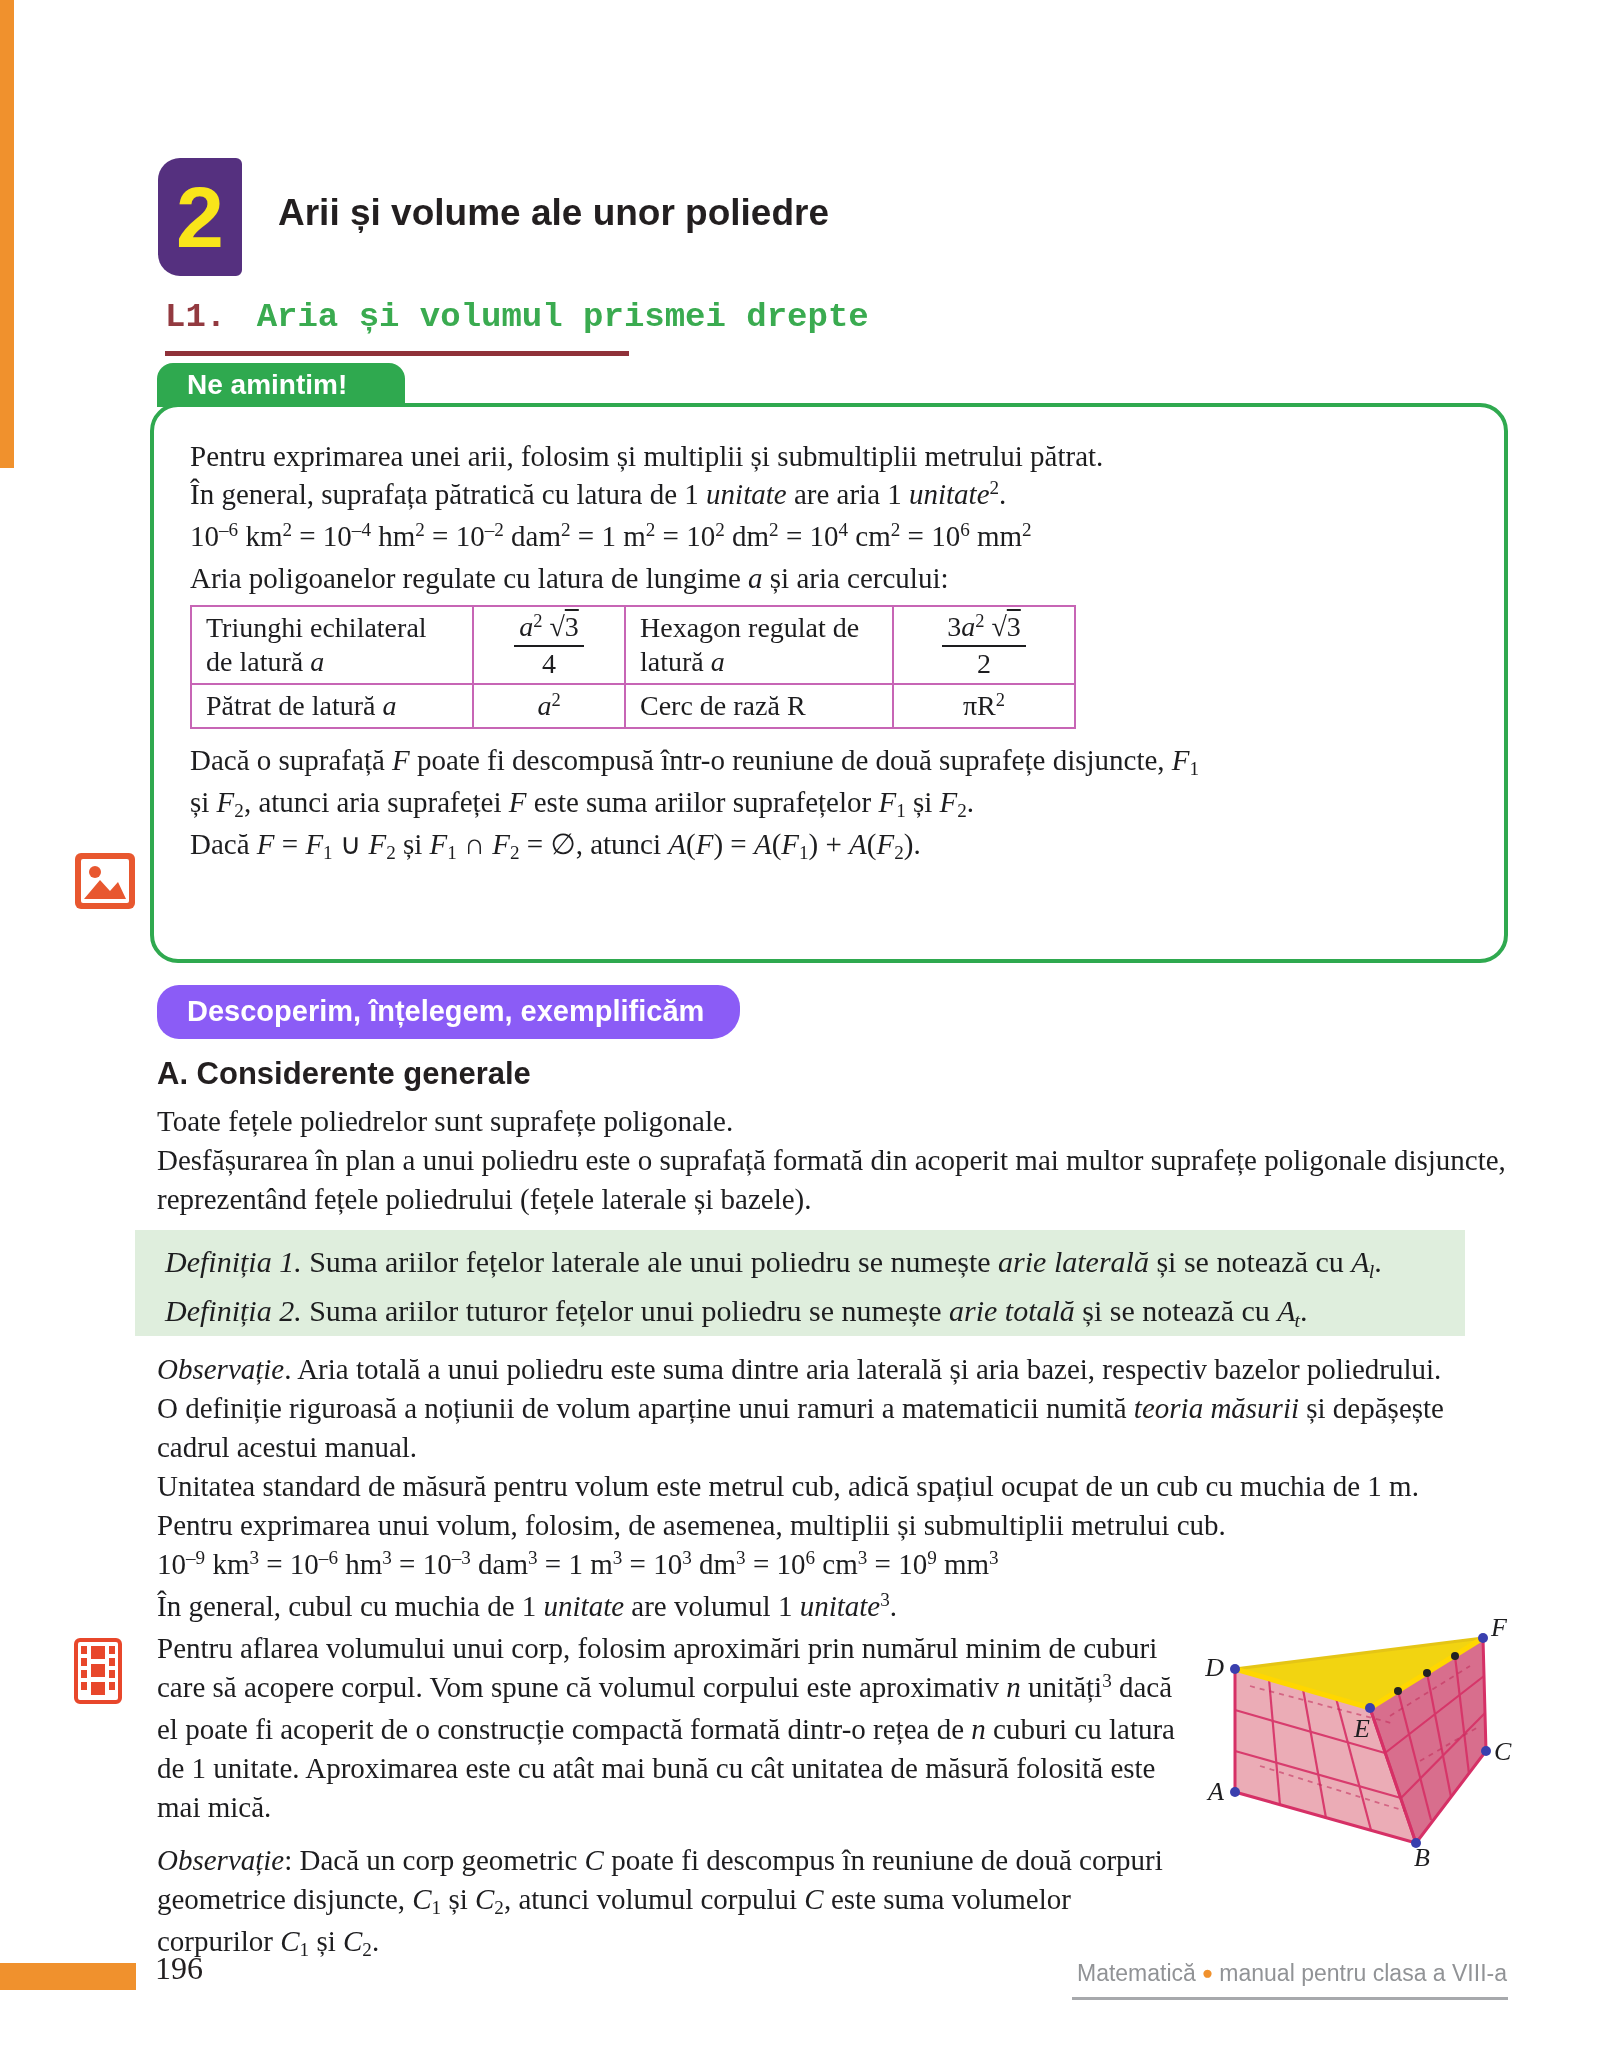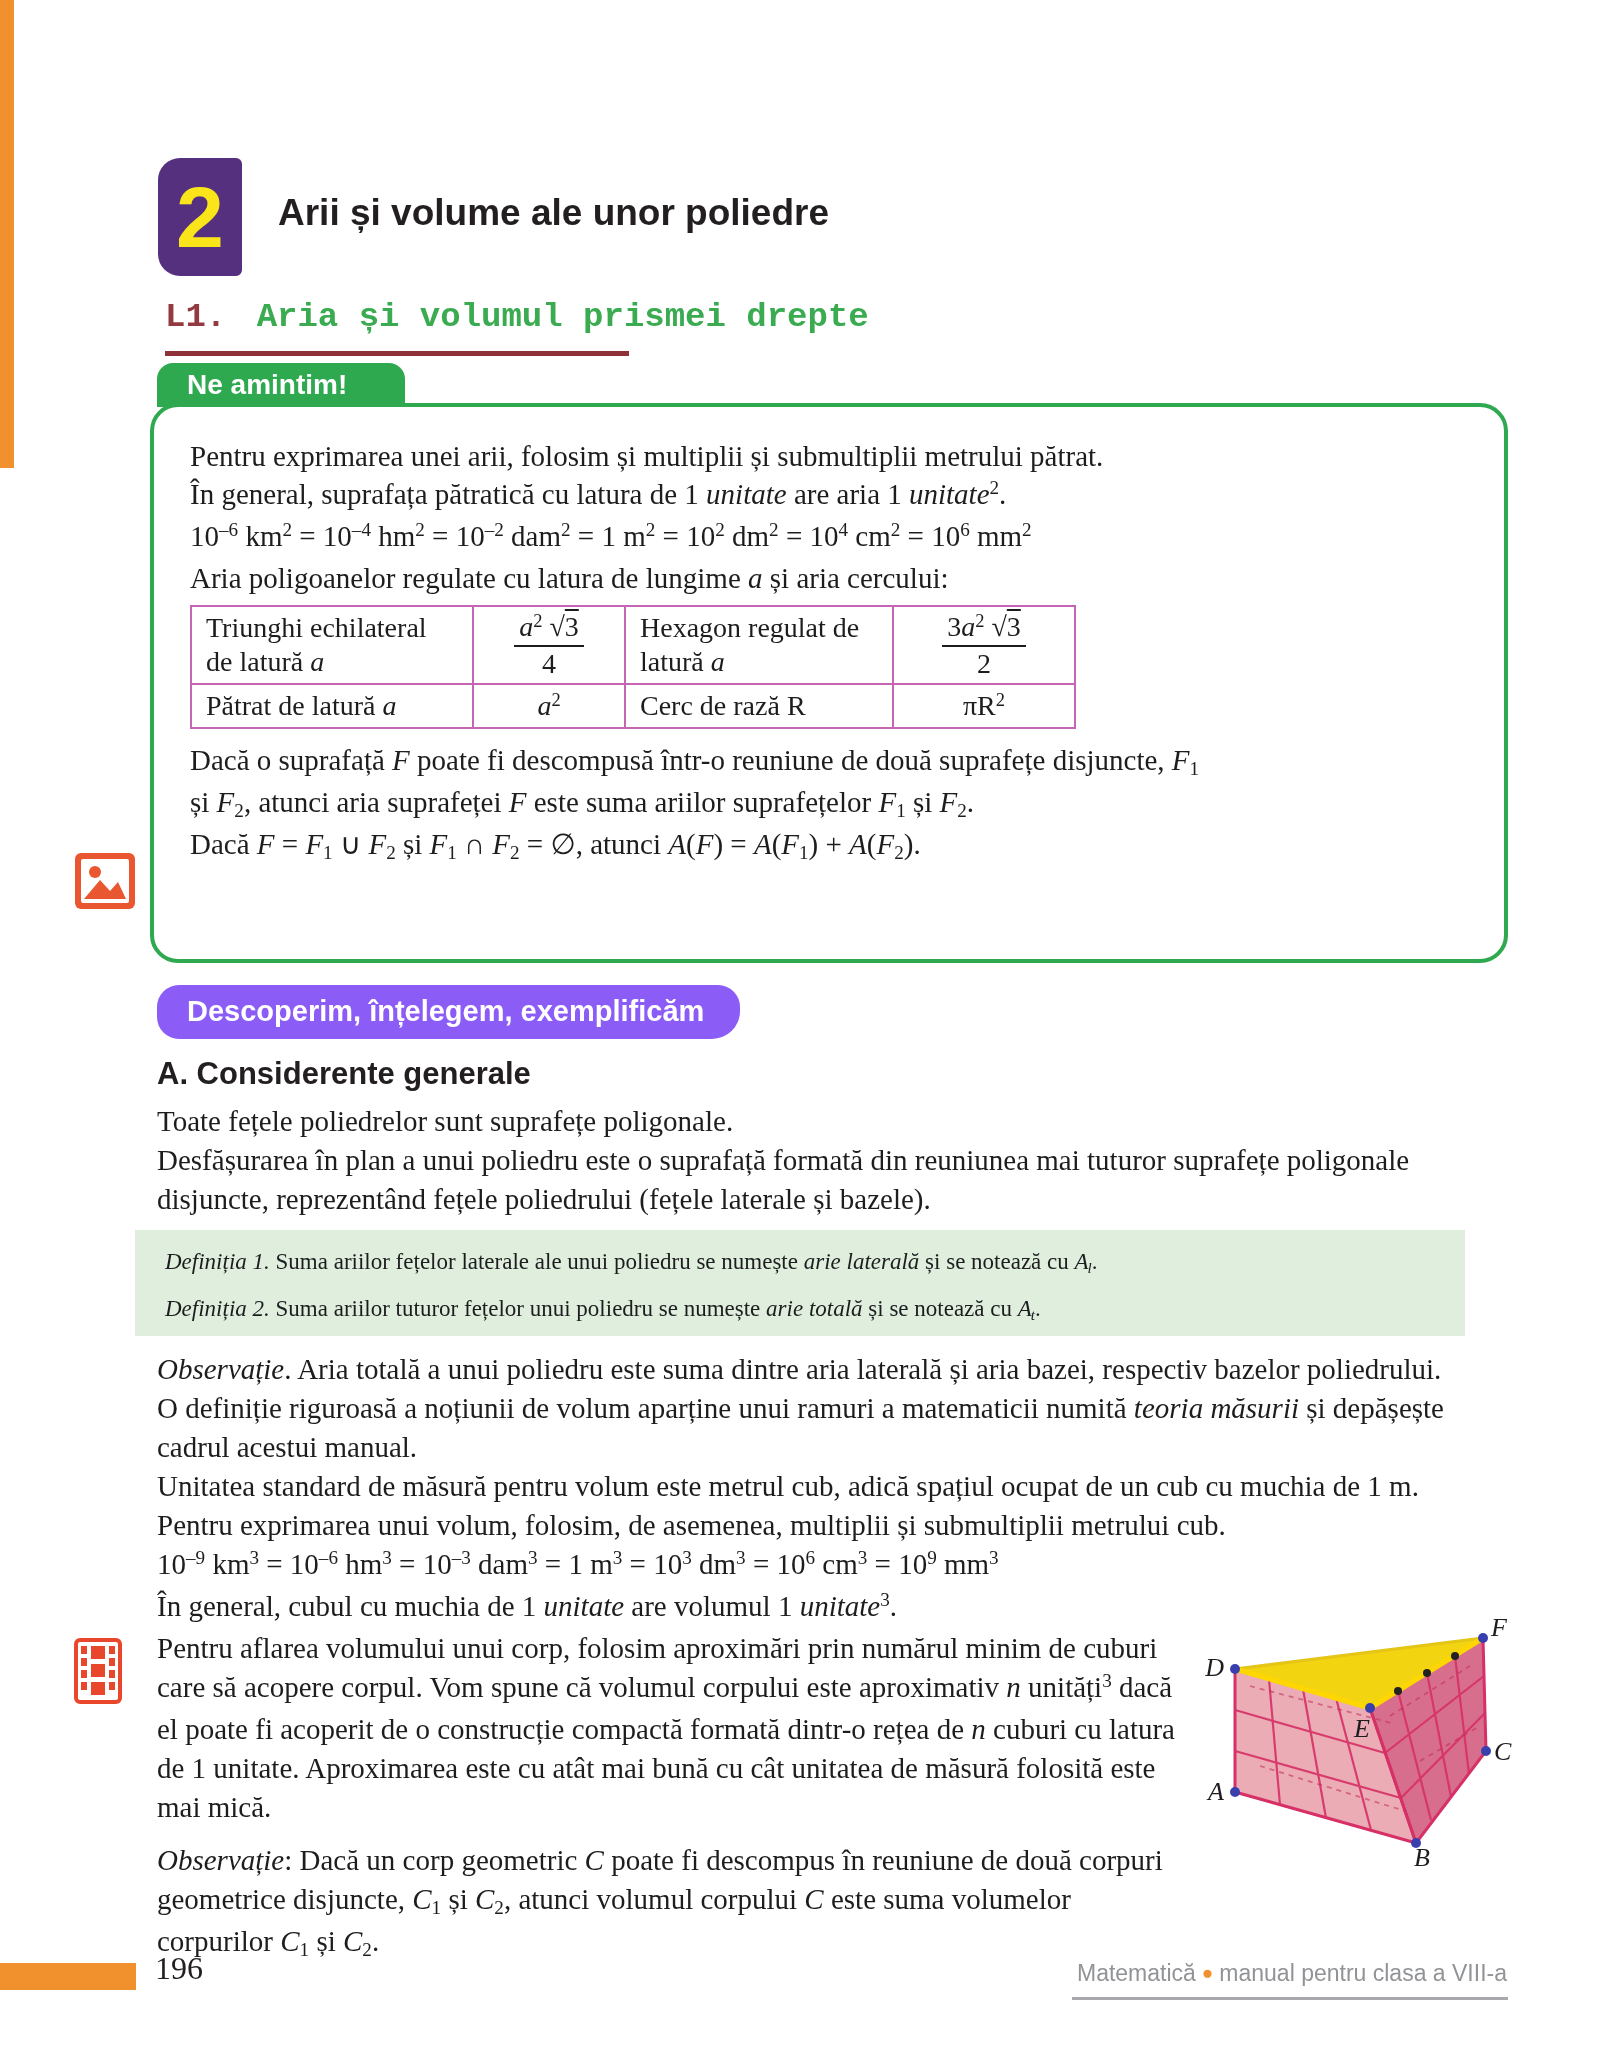--- a/index.html
+++ b/index.html
@@ -50,21 +50,21 @@
   
   .discover-badge{position:absolute;left:157px;top:985px;background:#8b5cf6;color:#fff;
                   font-family:"Liberation Sans",sans-serif;font-weight:bold;font-size:29px;
                   padding:10px 36px 11px 30px;border-radius:22px 22px 28px 22px;}
   .sectionA{position:absolute;left:157px;top:1056px;width:1358px;}
   .sectionA h2{margin:0 0 10px 0;font-family:"Liberation Sans",sans-serif;font-weight:bold;font-size:31px;color:#231f20;}
   .sectionA p{margin:0;font-size:29px;line-height:39px;}
 
   .defs-box{position:absolute;left:135px;top:1230px;width:1330px;height:106px;background:#dfeedd;
             box-sizing:border-box;padding:9px 0 0 30px;}
-  .defs-box p{margin:0;font-size:23px;line-height:45px;}
+  .defs-box p{margin:0;font-size:30px;line-height:45px;}
 
   .obs-block{position:absolute;left:157px;top:1350px;width:1356px;}
   .obs-block p{margin:0;font-size:29px;line-height:39px;}
   .obs-block p.narrow{width:1022px;}
   .obs-block p.gap{margin-top:14px;}
 
   
   .it{font-style:italic;}
   .sup{font-size:66%;position:relative;top:-0.5em;}
   .sub{font-size:66%;position:relative;top:0.28em;}
@@ -155,21 +155,21 @@
     <rect x="9" y="9" width="48" height="44" rx="2" fill="#ffffff"></rect>
     <circle cx="23" cy="22" r="6" fill="#e8572f"></circle>
     <polygon points="12,49 28,30 38,41 46,32 54,49" fill="#e8572f"></polygon>
   </svg>
 
   <div class="discover-badge">Descoperim, înțelegem, exemplificăm</div>
 
   <div class="sectionA">
     <h2>A. Considerente generale</h2>
     <p>Toate fețele poliedrelor sunt suprafețe poligonale.</p>
-    <p>Desfășurarea în plan a unui poliedru este o suprafață formată din reuniunea mai tuturor suprafețe poligonale disjuncte, reprezentând fețele poliedrului (fețele laterale și bazele).</p>
+    <p>Desfășurarea în plan a unui poliedru este o suprafață formată din acoperit mai multor suprafețe poligonale disjuncte, reprezentând fețele poliedrului (fețele laterale și bazele).</p>
   </div>
 
   <div class="defs-box">
     <p><span class="it">Definiția 1.</span><span> Suma ariilor fețelor laterale ale unui poliedru se numește </span><span class="it">arie laterală</span><span> și se notează cu </span><span class="it scr">A</span><span class="it sub">l</span><span>.</span></p>
     <p><span class="it">Definiția 2.</span><span> Suma ariilor tuturor fețelor unui poliedru se numește </span><span class="it">arie totală</span><span> și se notează cu </span><span class="it scr">A</span><span class="it sub">t</span><span>.</span></p>
   </div>
 
   <div class="obs-block">
     <p><span class="it">Observație</span><span>. Aria totală a unui poliedru este suma dintre aria laterală și aria bazei, respectiv bazelor poliedrului.</span></p>
     <p><span>O definiție riguroasă a noțiunii de volum aparține unui ramuri a matematicii numită </span><span class="it">teoria măsurii</span><span> și depășește cadrul acestui manual.</span></p>

